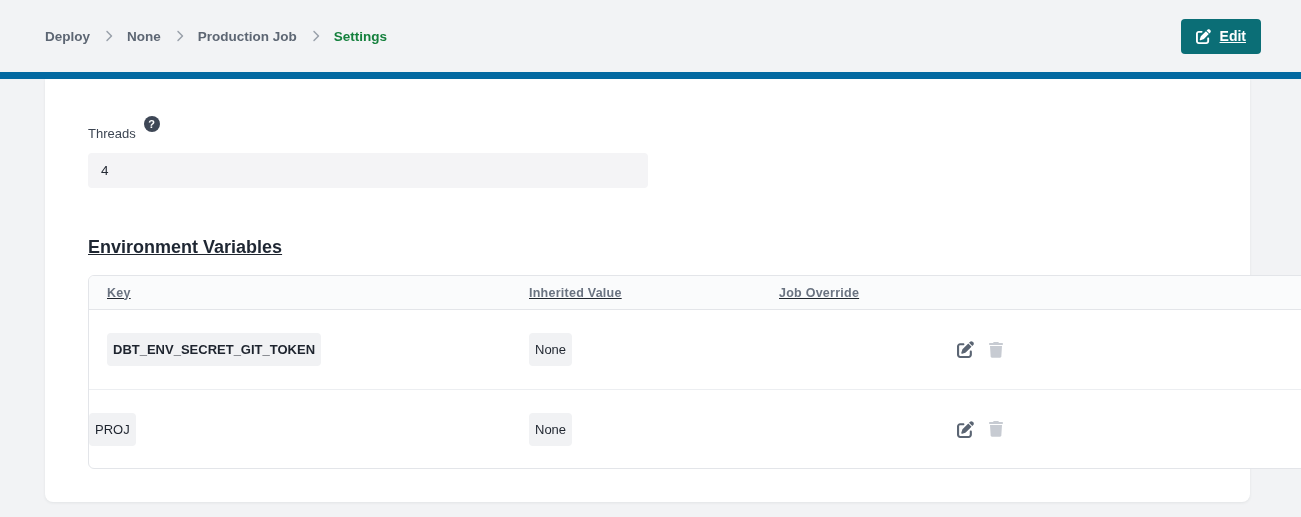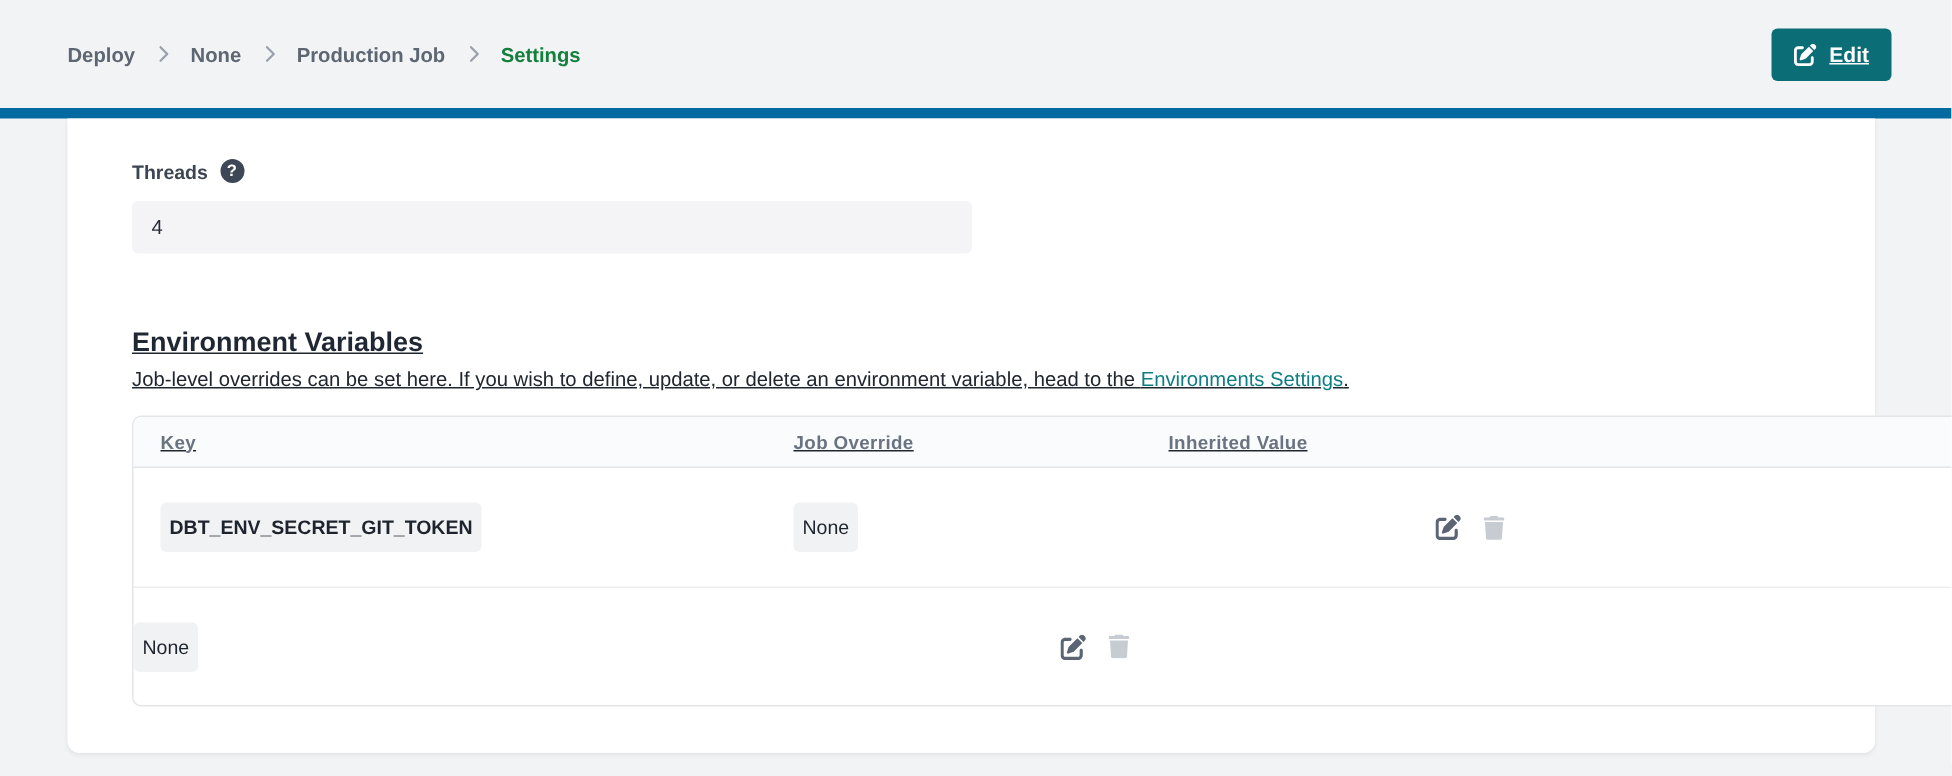--- a/index.html
+++ b/index.html
@@ -42,21 +42,21 @@
     margin-left:45px;
     width:1205px; height:423px;
     background:#ffffff;
     border-radius:0 0 8px 8px;
     box-shadow:0 1px 3px rgba(40,45,55,0.08);
     padding:27px 0 0 43px;
   }
 
   
   .field-label-row { display:flex; align-items:center; gap:8px; margin-bottom:12px; }
-  .field-label { font-size:13px; font-weight:700; color:#3c4552; }
+  .field-label { font-size:13px; font-weight:400; color:#3c4552;margin-top:20px; }
   .help-icon {
     width:16px; height:16px; border-radius:50%;
     background:#3e4756; color:#ffffff;
     font-size:11px; font-weight:700;
     display:flex; align-items:center; justify-content:center;
     cursor:pointer; user-select:none;
   }
   .threads-input {
     width:560px; height:35px;
     background:#f4f4f6;
@@ -153,29 +153,26 @@
 <div class="card">
 
   <div class="field-label-row">
     <span class="field-label">Threads</span>
     <span class="help-icon">?</span>
   </div>
   <input class="threads-input" readonly="" value="4" style="">
 
   <div class="env-section">
     <div class="env-title">Environment Variables</div>
-    <div class="env-desc">
-      <span>Job-level overrides can be set here. If you wish to define, update, or delete an environment variable, head to the </span><span class="env-link">Environments Settings</span><span>.</span>
-    </div>
 
     <div class="env-table">
       <div class="thead">
         <div class="th-key">Key</div>
+        <div>Inherited Value</div>
         <div>Job Override</div>
-        <div>Inherited Value</div>
         <div></div>
       </div>
 
       <div class="trow">
         <div class="cell-key"><span class="chip key">DBT_ENV_SECRET_GIT_TOKEN</span></div>
         <div><span class="chip">None</span></div>
         <div class="actions">
           <button class="icon-btn edit">
               <svg viewBox="0 0 512 512">
                 <path d="M471.6 21.7c-21.9-21.9-57.3-21.9-79.2 0L362.3 51.7l97.9 97.9 30.1-30.1c21.9-21.9 21.9-57.3 0-79.2L471.6 21.7zm-299.2 220c-6.1 6.1-10.8 13.6-13.5 21.9l-29.6 88.8c-2.9 8.6-.6 18.1 5.8 24.6s15.9 8.7 24.6 5.8l88.8-29.6c8.2-2.7 15.7-7.4 21.9-13.5L437.7 172.3 339.7 74.3 172.4 241.7zM96 64C43 64 0 107 0 160V416c0 53 43 96 96 96H352c53 0 96-43 96-96V320c0-17.7-14.3-32-32-32s-32 14.3-32 32v96c0 17.7-14.3 32-32 32H96c-17.7 0-32-14.3-32-32V160c0-17.7 14.3-32 32-32h96c17.7 0 32-14.3 32-32s-14.3-32-32-32H96z"></path>
@@ -183,20 +180,21 @@
             </button>
           <button class="icon-btn trash">
               <svg viewBox="0 0 448 512">
                 <path d="M135.2 17.7L128 32H32C14.3 32 0 46.3 0 64S14.3 96 32 96H416c17.7 0 32-14.3 32-32s-14.3-32-32-32H320l-7.2-14.3C307.4 6.8 296.3 0 284.2 0H163.8c-12.1 0-23.2 6.8-28.6 17.7zM416 128H32L53.2 467c1.4 21.6 19.3 38.4 41 38.4H353.8c21.7 0 39.6-16.8 41-38.4L416 128z"></path>
               </svg>
             </button>
         </div>
       </div>
 
       <div class="trow">
+        <div><span class="chip">PROJ</span></div>
         <div><span class="chip">None</span></div>
         <div class="actions">
           <button class="icon-btn edit">
               <svg viewBox="0 0 512 512">
                 <path d="M471.6 21.7c-21.9-21.9-57.3-21.9-79.2 0L362.3 51.7l97.9 97.9 30.1-30.1c21.9-21.9 21.9-57.3 0-79.2L471.6 21.7zm-299.2 220c-6.1 6.1-10.8 13.6-13.5 21.9l-29.6 88.8c-2.9 8.6-.6 18.1 5.8 24.6s15.9 8.7 24.6 5.8l88.8-29.6c8.2-2.7 15.7-7.4 21.9-13.5L437.7 172.3 339.7 74.3 172.4 241.7zM96 64C43 64 0 107 0 160V416c0 53 43 96 96 96H352c53 0 96-43 96-96V320c0-17.7-14.3-32-32-32s-32 14.3-32 32v96c0 17.7-14.3 32-32 32H96c-17.7 0-32-14.3-32-32V160c0-17.7 14.3-32 32-32h96c17.7 0 32-14.3 32-32s-14.3-32-32-32H96z"></path>
               </svg>
             </button>
           <button class="icon-btn trash">
               <svg viewBox="0 0 448 512">
                 <path d="M135.2 17.7L128 32H32C14.3 32 0 46.3 0 64S14.3 96 32 96H416c17.7 0 32-14.3 32-32s-14.3-32-32-32H320l-7.2-14.3C307.4 6.8 296.3 0 284.2 0H163.8c-12.1 0-23.2 6.8-28.6 17.7zM416 128H32L53.2 467c1.4 21.6 19.3 38.4 41 38.4H353.8c21.7 0 39.6-16.8 41-38.4L416 128z"></path>

